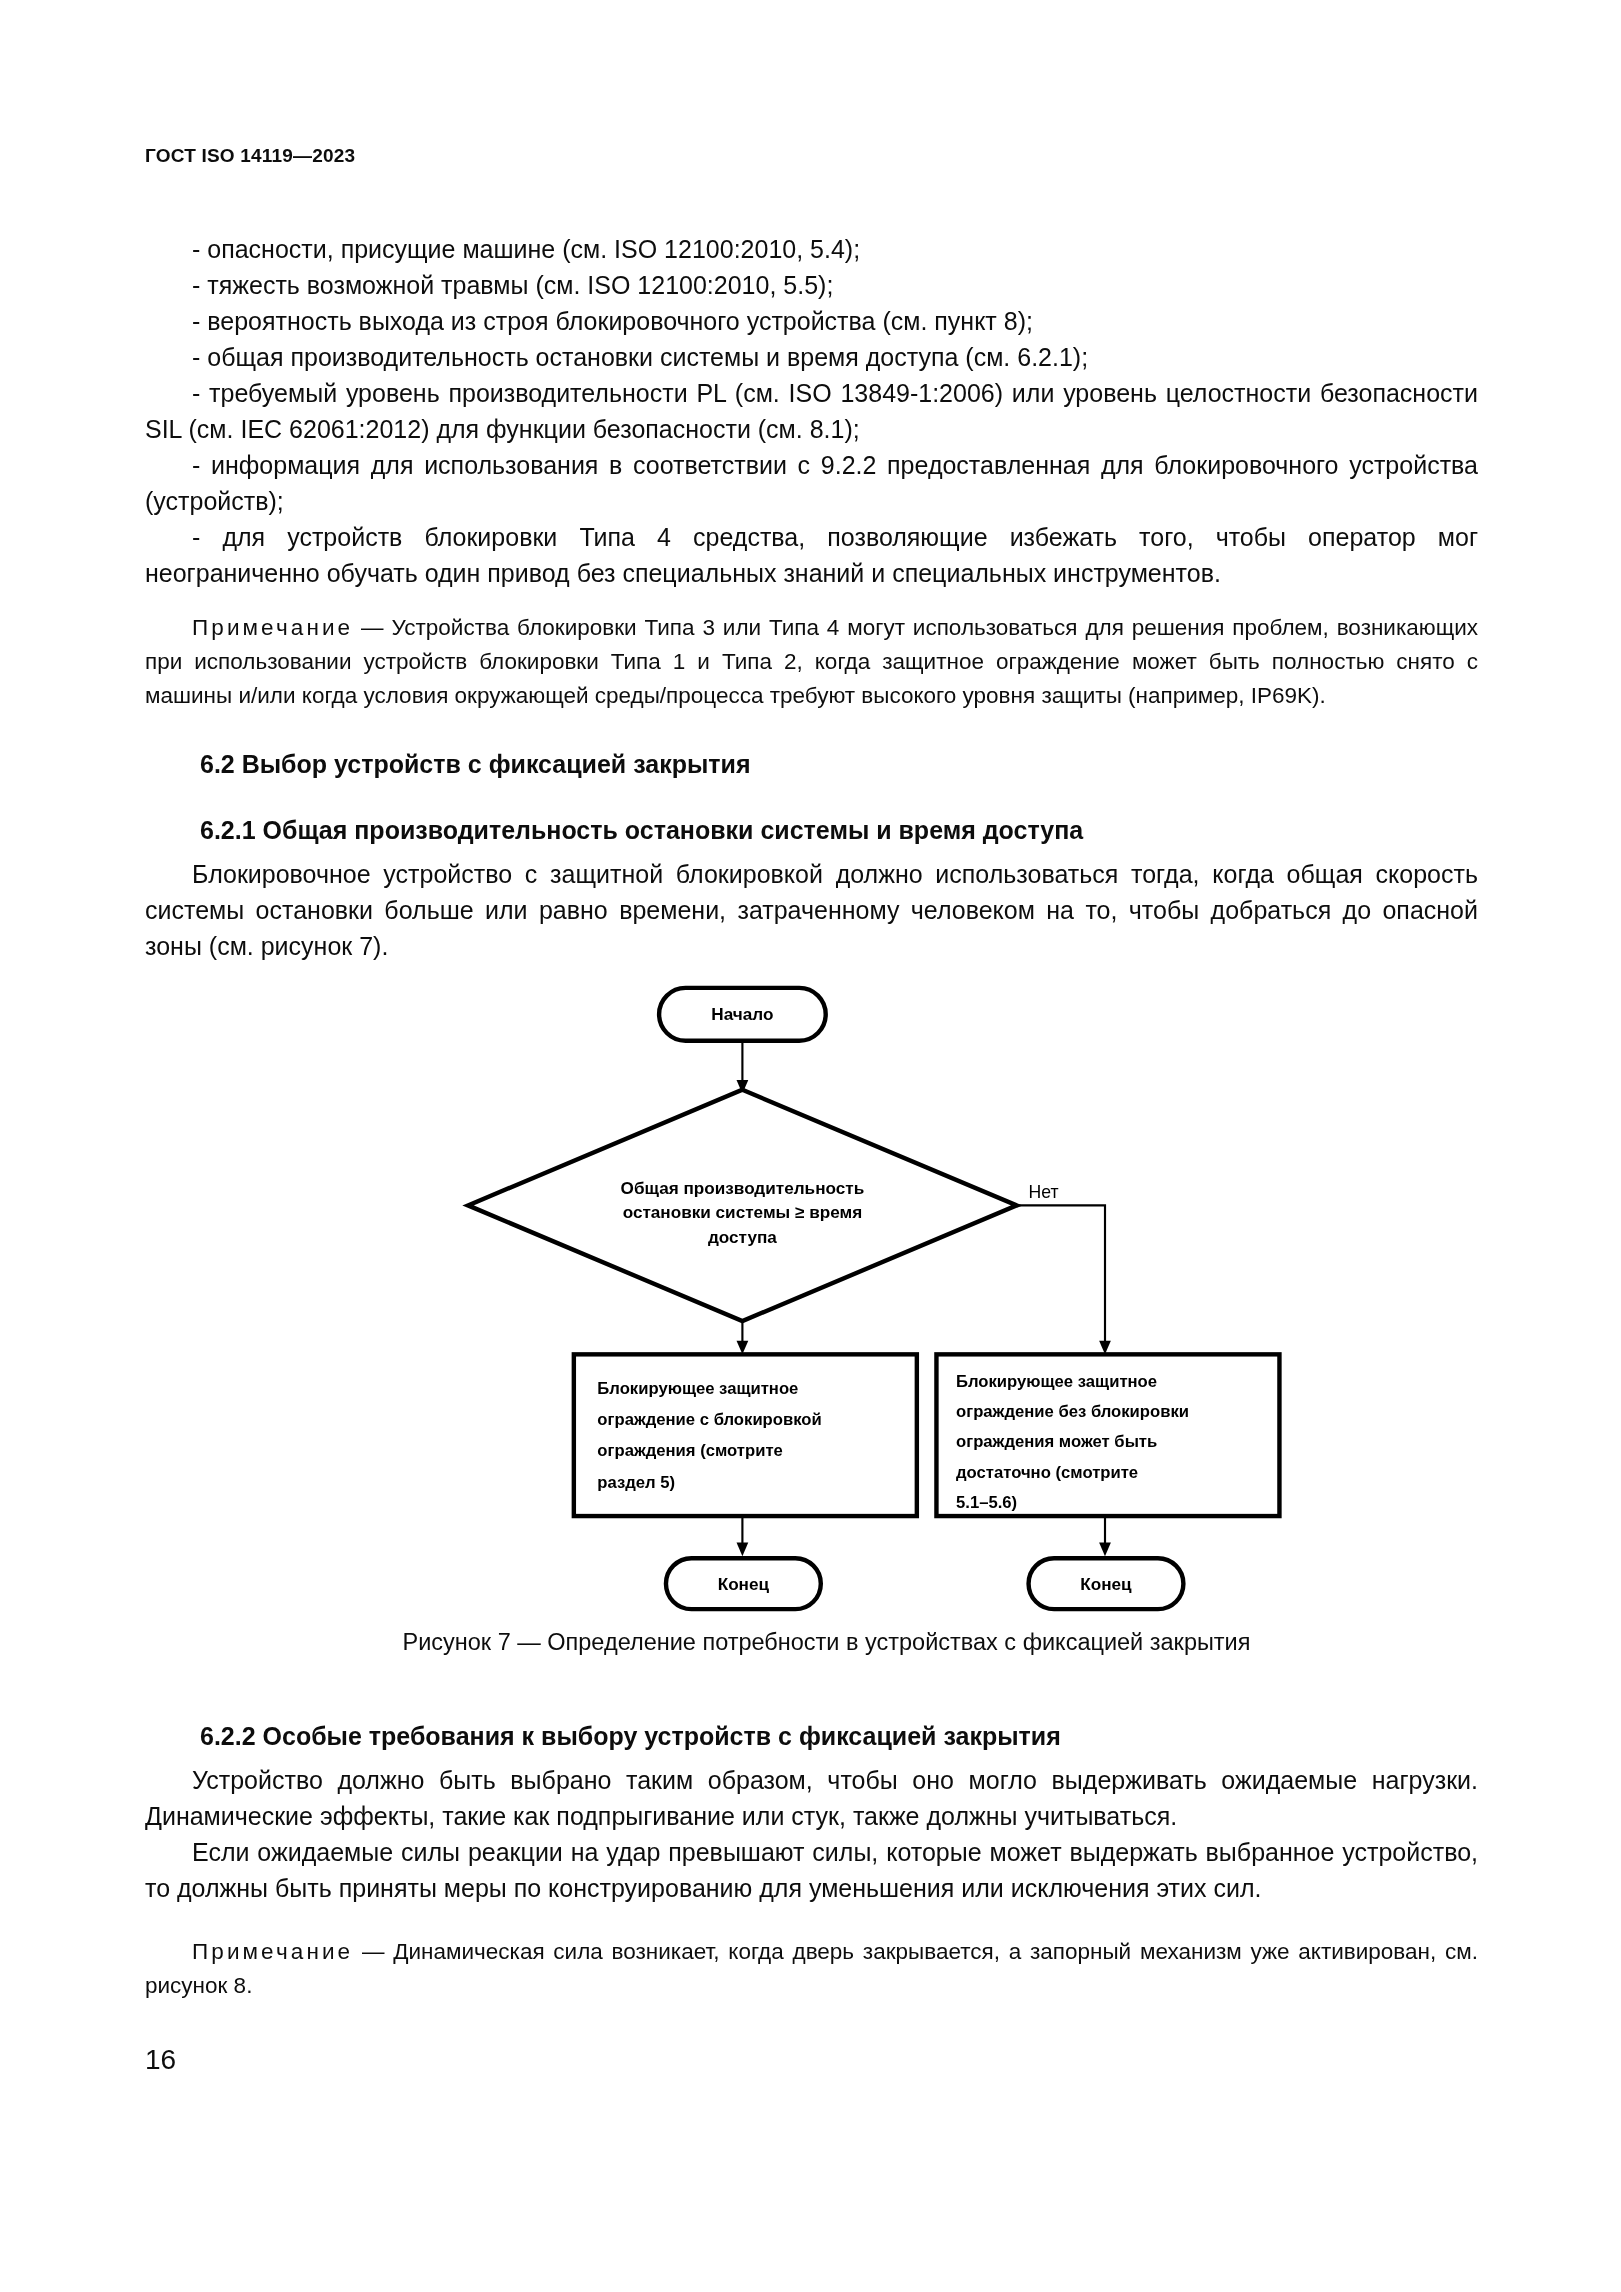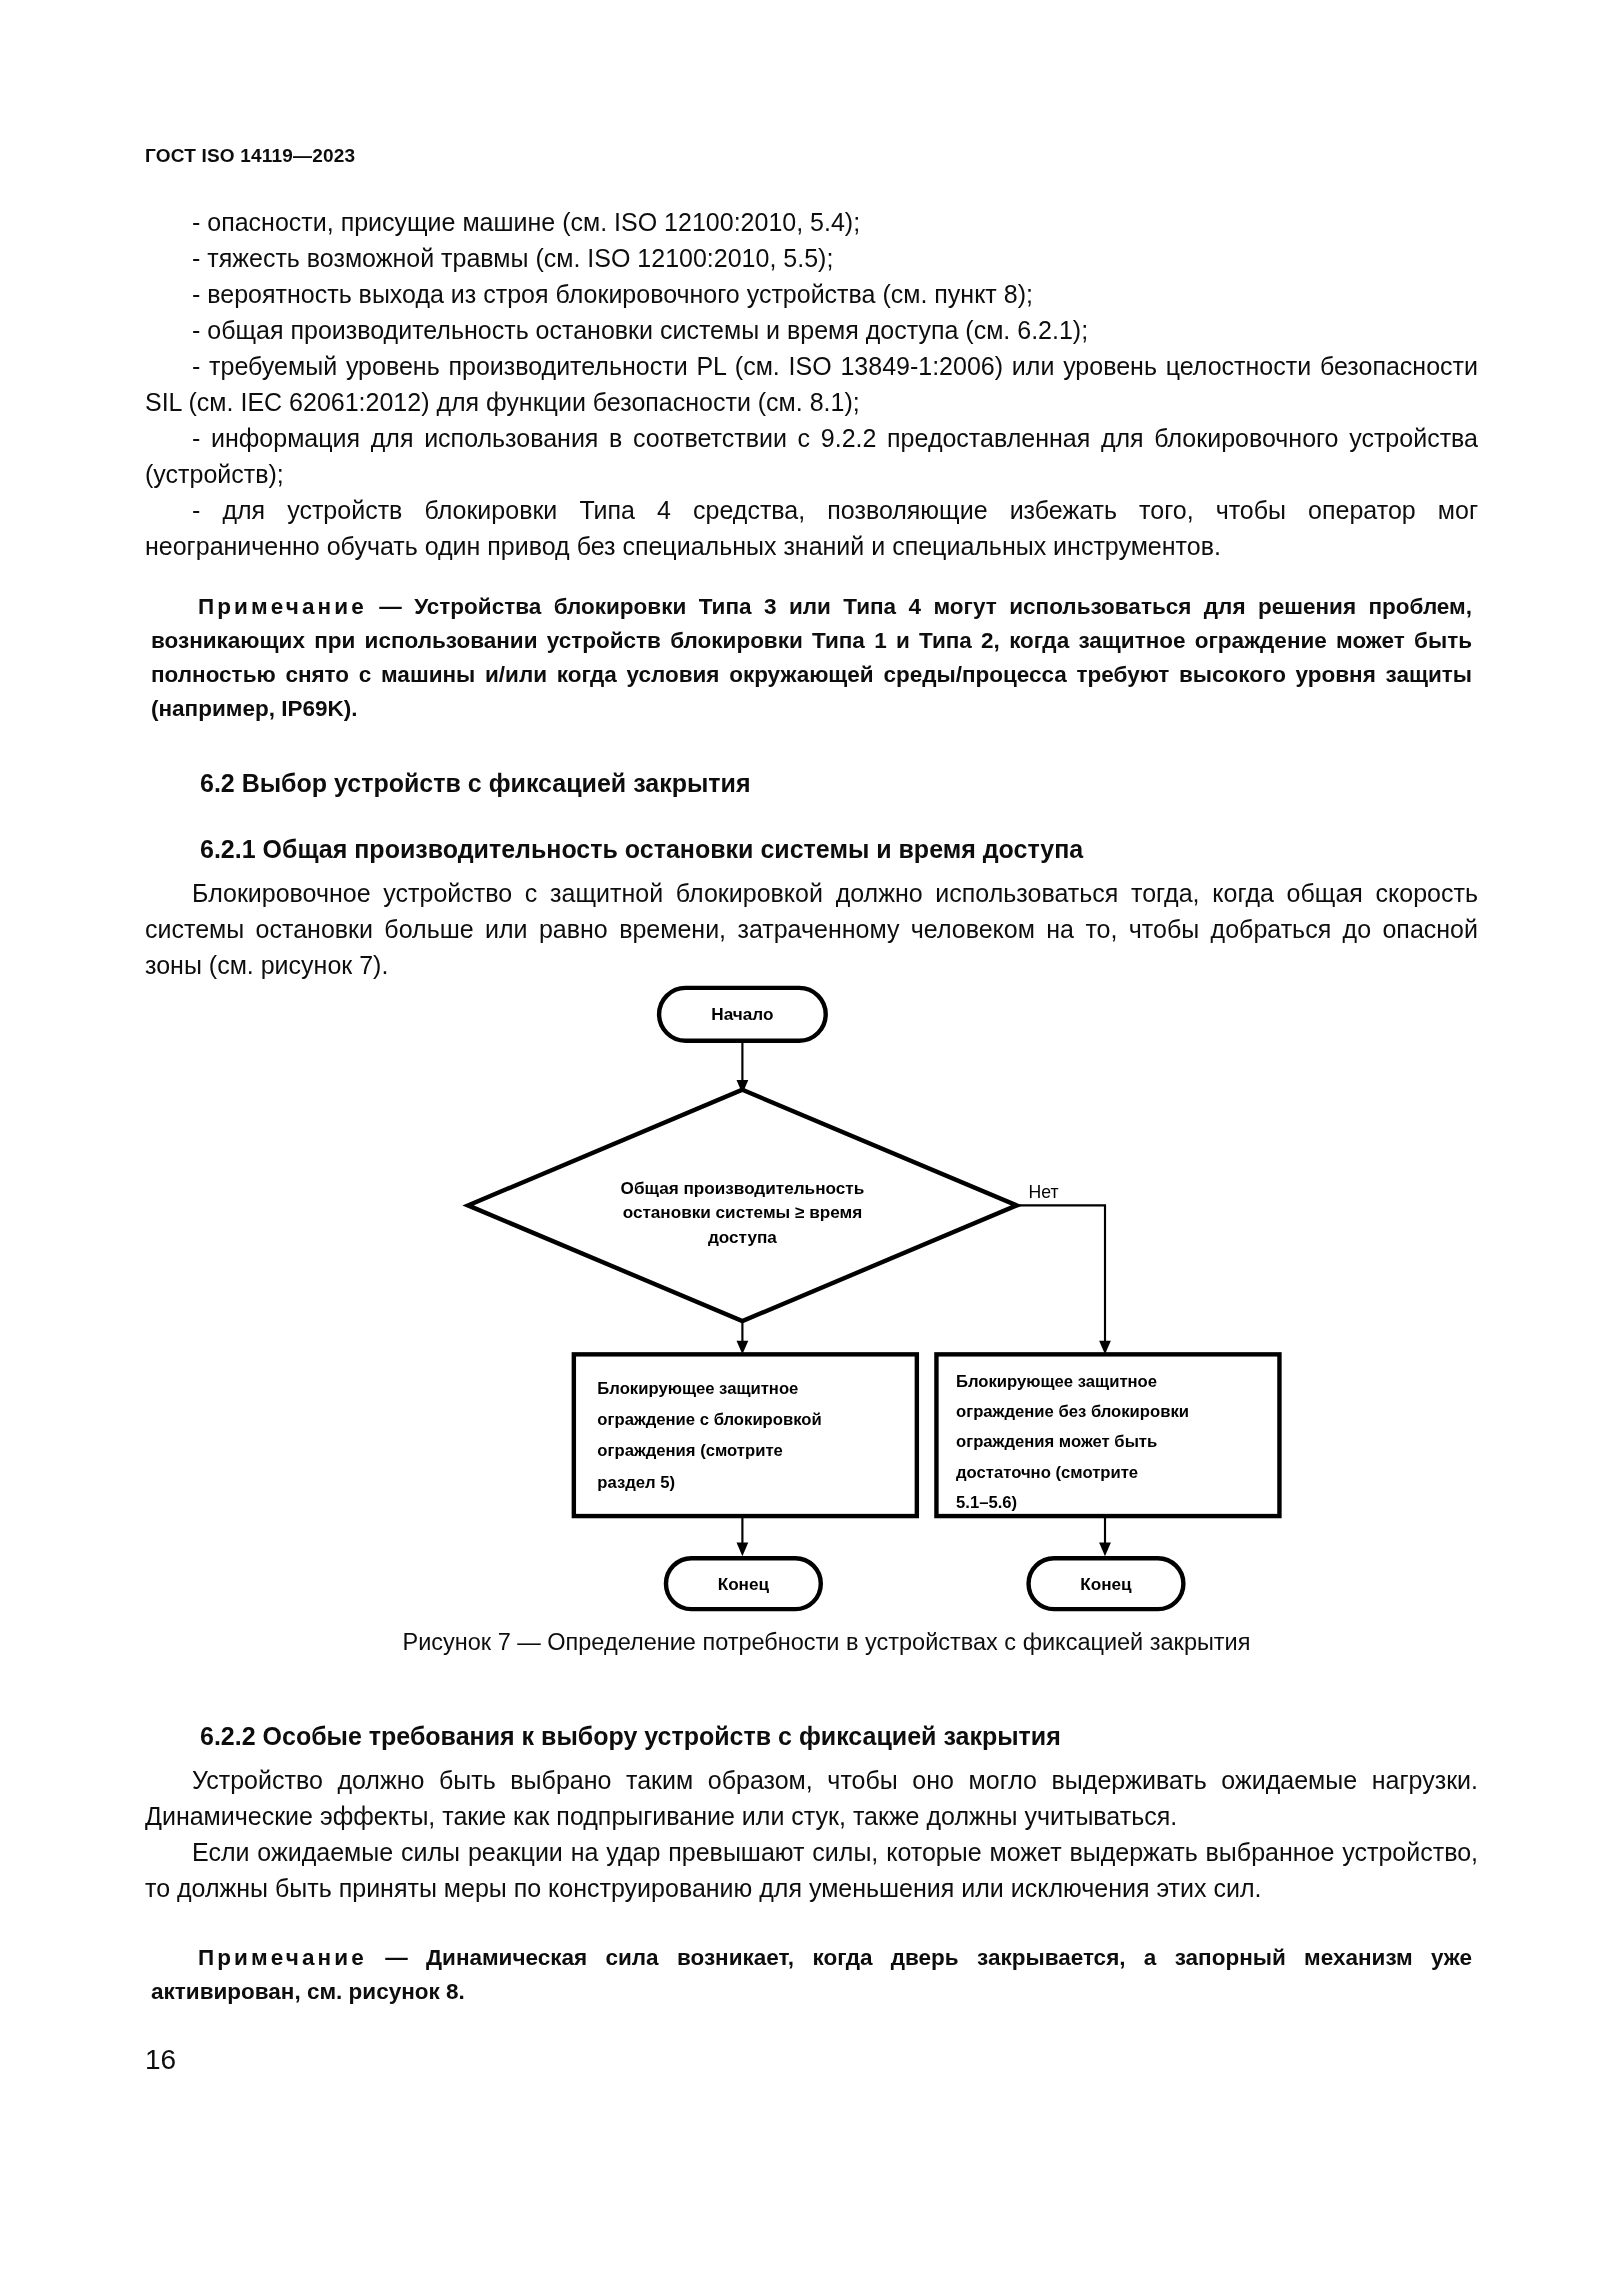--- a/index.html
+++ b/index.html
@@ -25,21 +25,21 @@
     font-size: 19px;
     font-weight: bold;
     letter-spacing: 0.2px;
     white-space: nowrap;
   }
 
   
   .content {
     position: absolute;
     left: 145px;
-    top: 204px;
+    top: 231px;
     width: 1333px;
   }
 
   p {
     margin: 0;
     font-size: 25px;
     line-height: 36px;
     text-align: justify;
     text-justify: inter-word;
     hyphens: none;
@@ -52,22 +52,21 @@
   }
   p.last-line-left {
     text-align-last: left;
   }
 
   .note {
     font-size: 22.5px;
     line-height: 34px;
     text-align: justify;
     text-indent: 47px;
-    margin: 6px;
-    font-weight: bold;
+    margin: 0;
   }
   .note-label {
     letter-spacing: 3.1px;
   }
 
   h3.section {
     margin: 8px;
     font-size: 25px;
     line-height: 36px;
     font-weight: bold;

